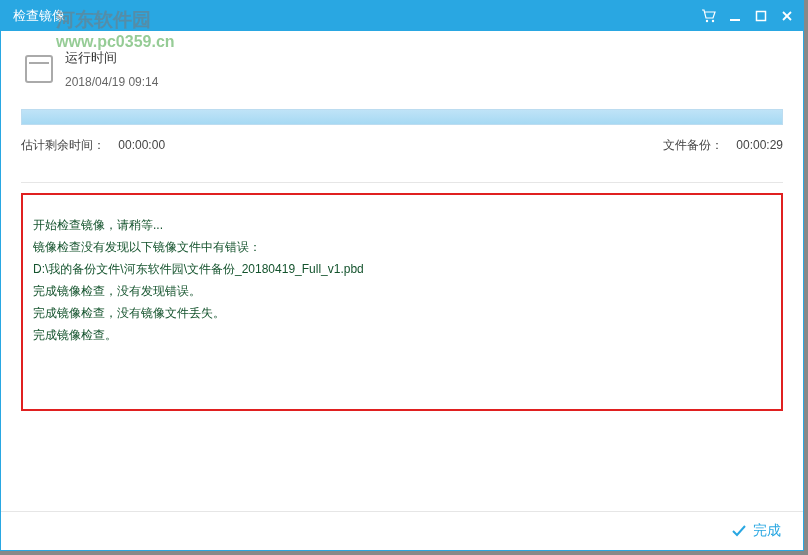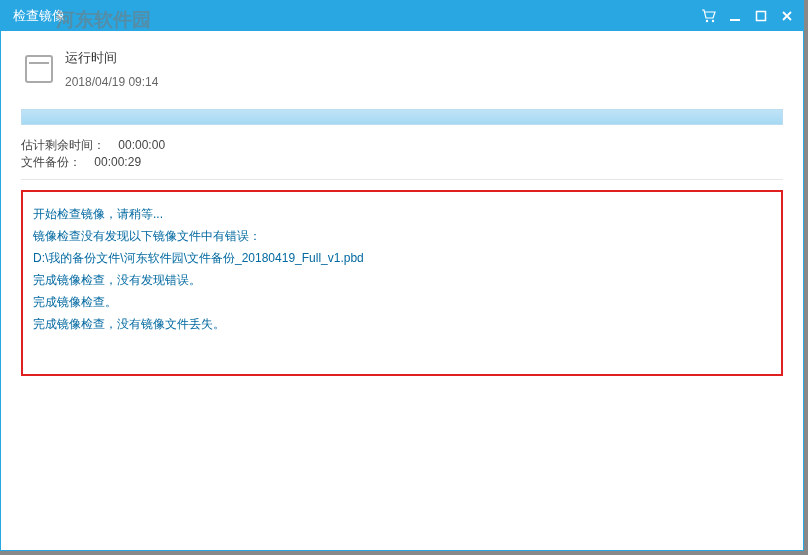--- a/index.html
+++ b/index.html
@@ -83,31 +83,30 @@
     .progress-inner {
       background: linear-gradient(#bfe3f7, #a6d9f3);
       height: 100%;
       width: 100%;
     }
     .time-row {
       display: flex;
       justify-content: space-between;
       font-size: 12px;
       color: #444;
-      padding: 2px 0 8px 0;
+      padding: 2px 0 28px 0;
       border-bottom: 1px solid #e6e6e6;
       margin-bottom: 10px;
-      flex-direction: column;
     }
     .log-box {
       border: 2px solid #e02020;
-      padding: 11px 10px;
-      height: 186px;
+      padding: 19px 10px;
+      height: 218px;
       overflow: auto;
-      color: #0369a1;
+      color: #14532d;
     }
     .log-line { line-height: 22px; font-size: 12px; }
     .footer {
       position: absolute;
       bottom: 0; left: 0; right: 0;
       border-top: 1px solid #e6e6e6;
       padding: 10px 22px;
       display: flex;
       justify-content: flex-end;
       align-items: center;
@@ -152,20 +151,21 @@
       <span class="tb-icon">
         <svg width="14" height="14" viewBox="0 0 14 14">
             <line x1="3" y1="3" x2="11" y2="11" stroke="#fff" stroke-width="1.8"></line>
             <line x1="11" y1="3" x2="3" y2="11" stroke="#fff" stroke-width="1.8"></line>
           </svg>
       </span>
     </div>
   </div>
 
   <div class="watermark-text1">河东软件园</div>
+  <div class="watermark-text2">www.pc0359.cn</div>
 
   <div class="task-header">
     <div class="cal-icon"></div>
     <div>
       <div class="task-title">运行时间</div>
       <div class="task-date">2018/04/19 09:14</div>
     </div>
   </div>
 
   <div class="content">
@@ -183,19 +183,29 @@
         &nbsp;&nbsp;
         <span>00:00:29</span>
       </div>
     </div>
 
     <div class="log-box">
       <div class="log-line">开始检查镜像，请稍等...</div>
       <div class="log-line">镜像检查没有发现以下镜像文件中有错误：</div>
       <div class="log-line">D:\我的备份文件\河东软件园\文件备份_20180419_Full_v1.pbd</div>
       <div class="log-line">完成镜像检查，没有发现错误。</div>
+      <div class="log-line">完成镜像检查，没有镜像文件丢失。</div>
       <div class="log-line">完成镜像检查。</div>
-      <div class="log-line">完成镜像检查，没有镜像文件丢失。</div>
-    </div>
-  </div>
-
+    </div>
+  </div>
+
+  <div class="footer">
+    <span class="done-btn">
+      <span class="check-icon">
+        <svg width="16" height="16" viewBox="0 0 16 16">
+            <path d="M2 8 L6 12 L14 3" fill="none" stroke="#29a7e2" stroke-width="2"></path>
+          </svg>
+      </span>
+      <span>完成</span>
+    </span>
+  </div>
 
 </div>
 
 </body></html>

